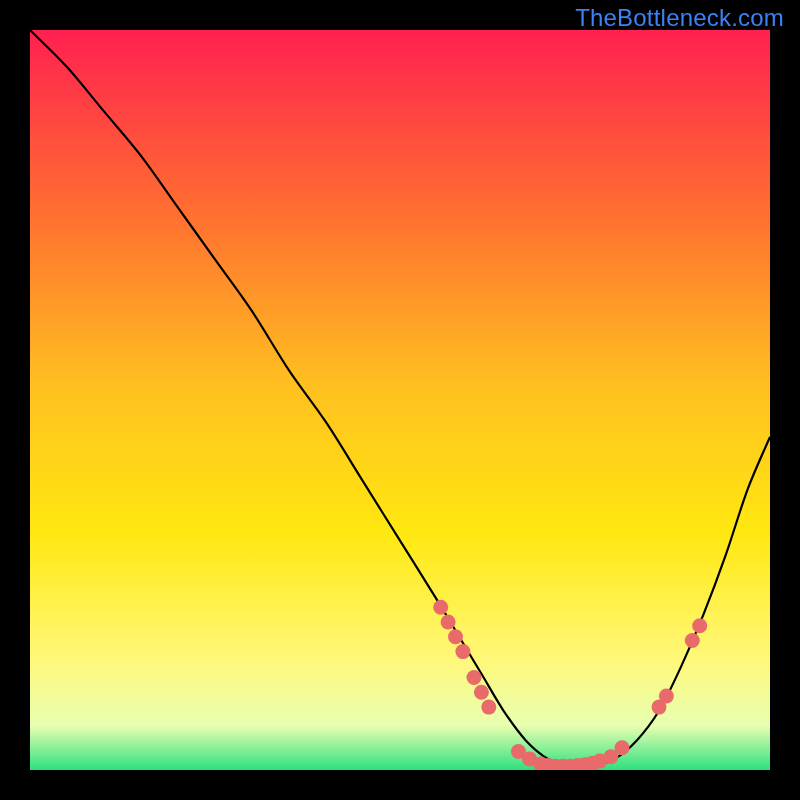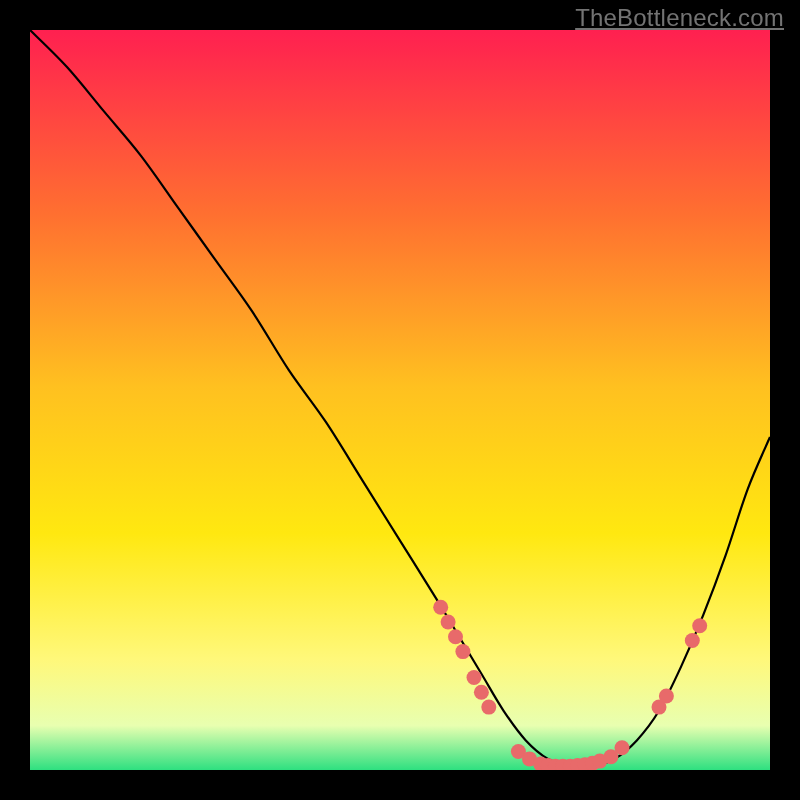--- a/index.html
+++ b/index.html
@@ -10,24 +10,23 @@
     height: 800px;
     background: #000;
   }
   .watermark {
     position: absolute;
     top: 4px;
     right: 16px;
     font-family: Arial, Helvetica, sans-serif;
     font-size: 24px;
     font-weight: 500;
-    color: #737373;
+    color: #3b82f6;
     letter-spacing: 0.2px;
     z-index: 10;
-    text-decoration: underline;
   }
   .plot-area {
     position: absolute;
     left: 30px;
     top: 30px;
     width: 740px;
     height: 740px;
   }
   svg { display: block; }
 </style>

